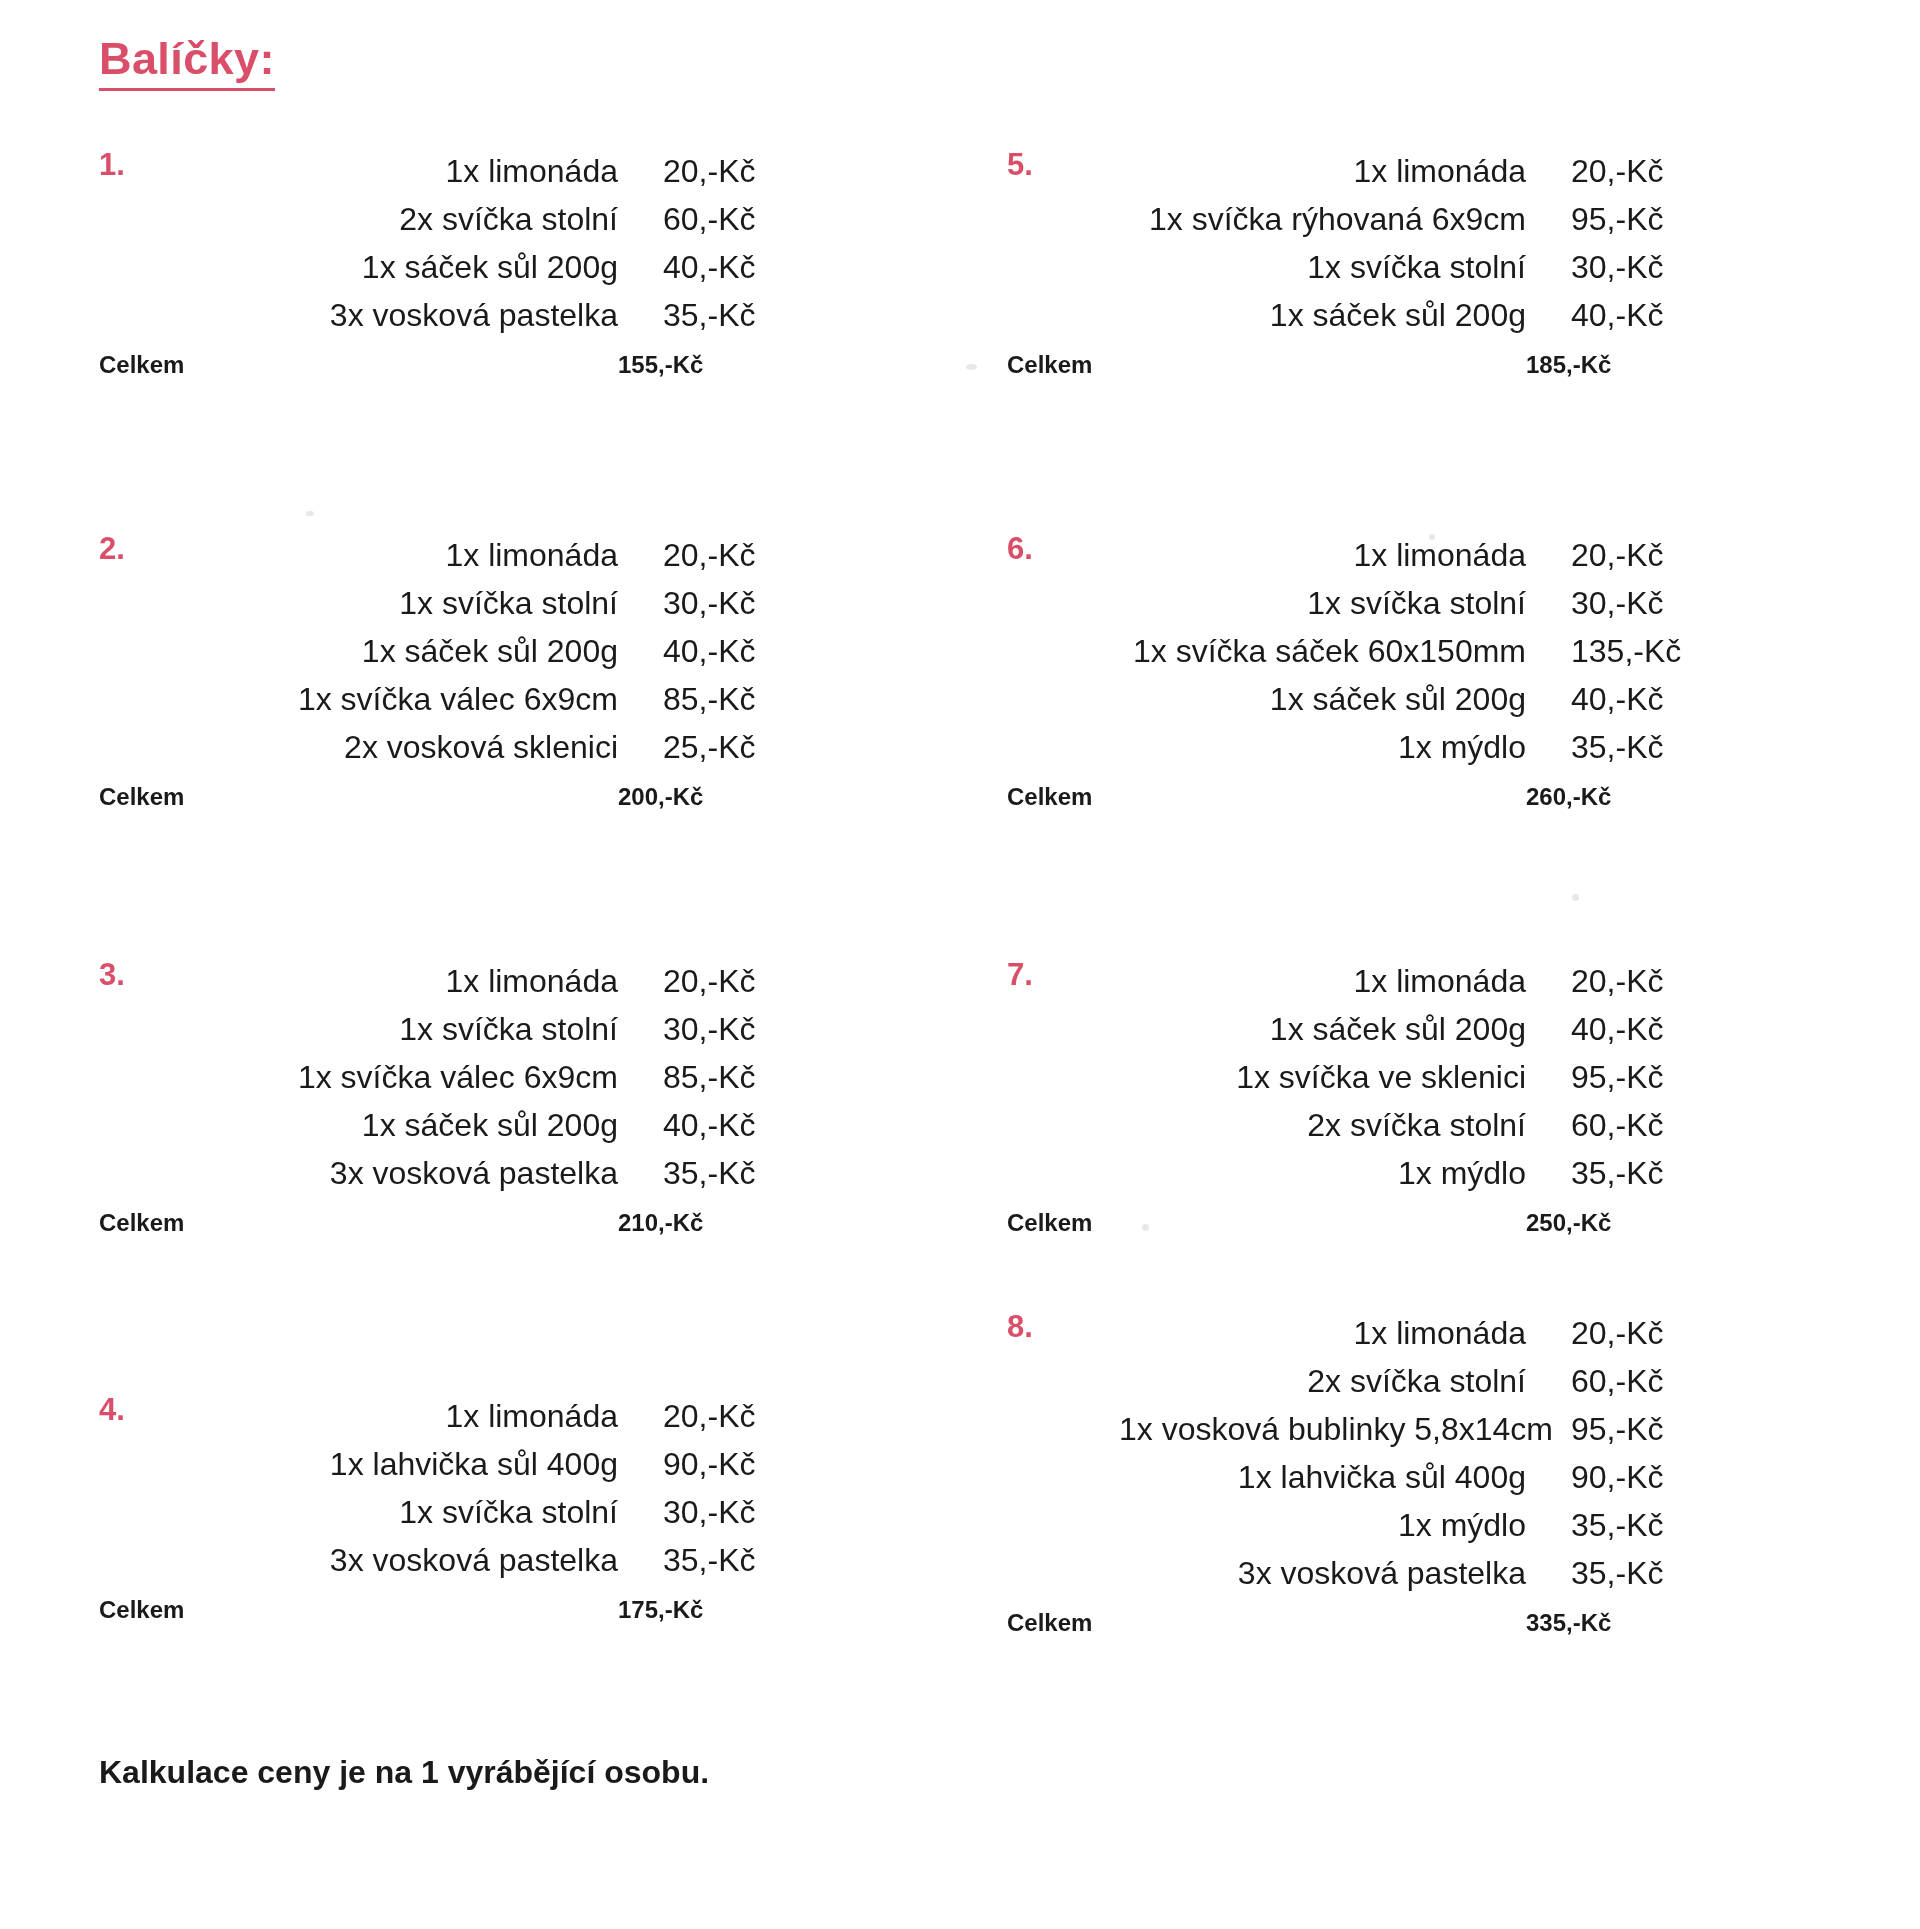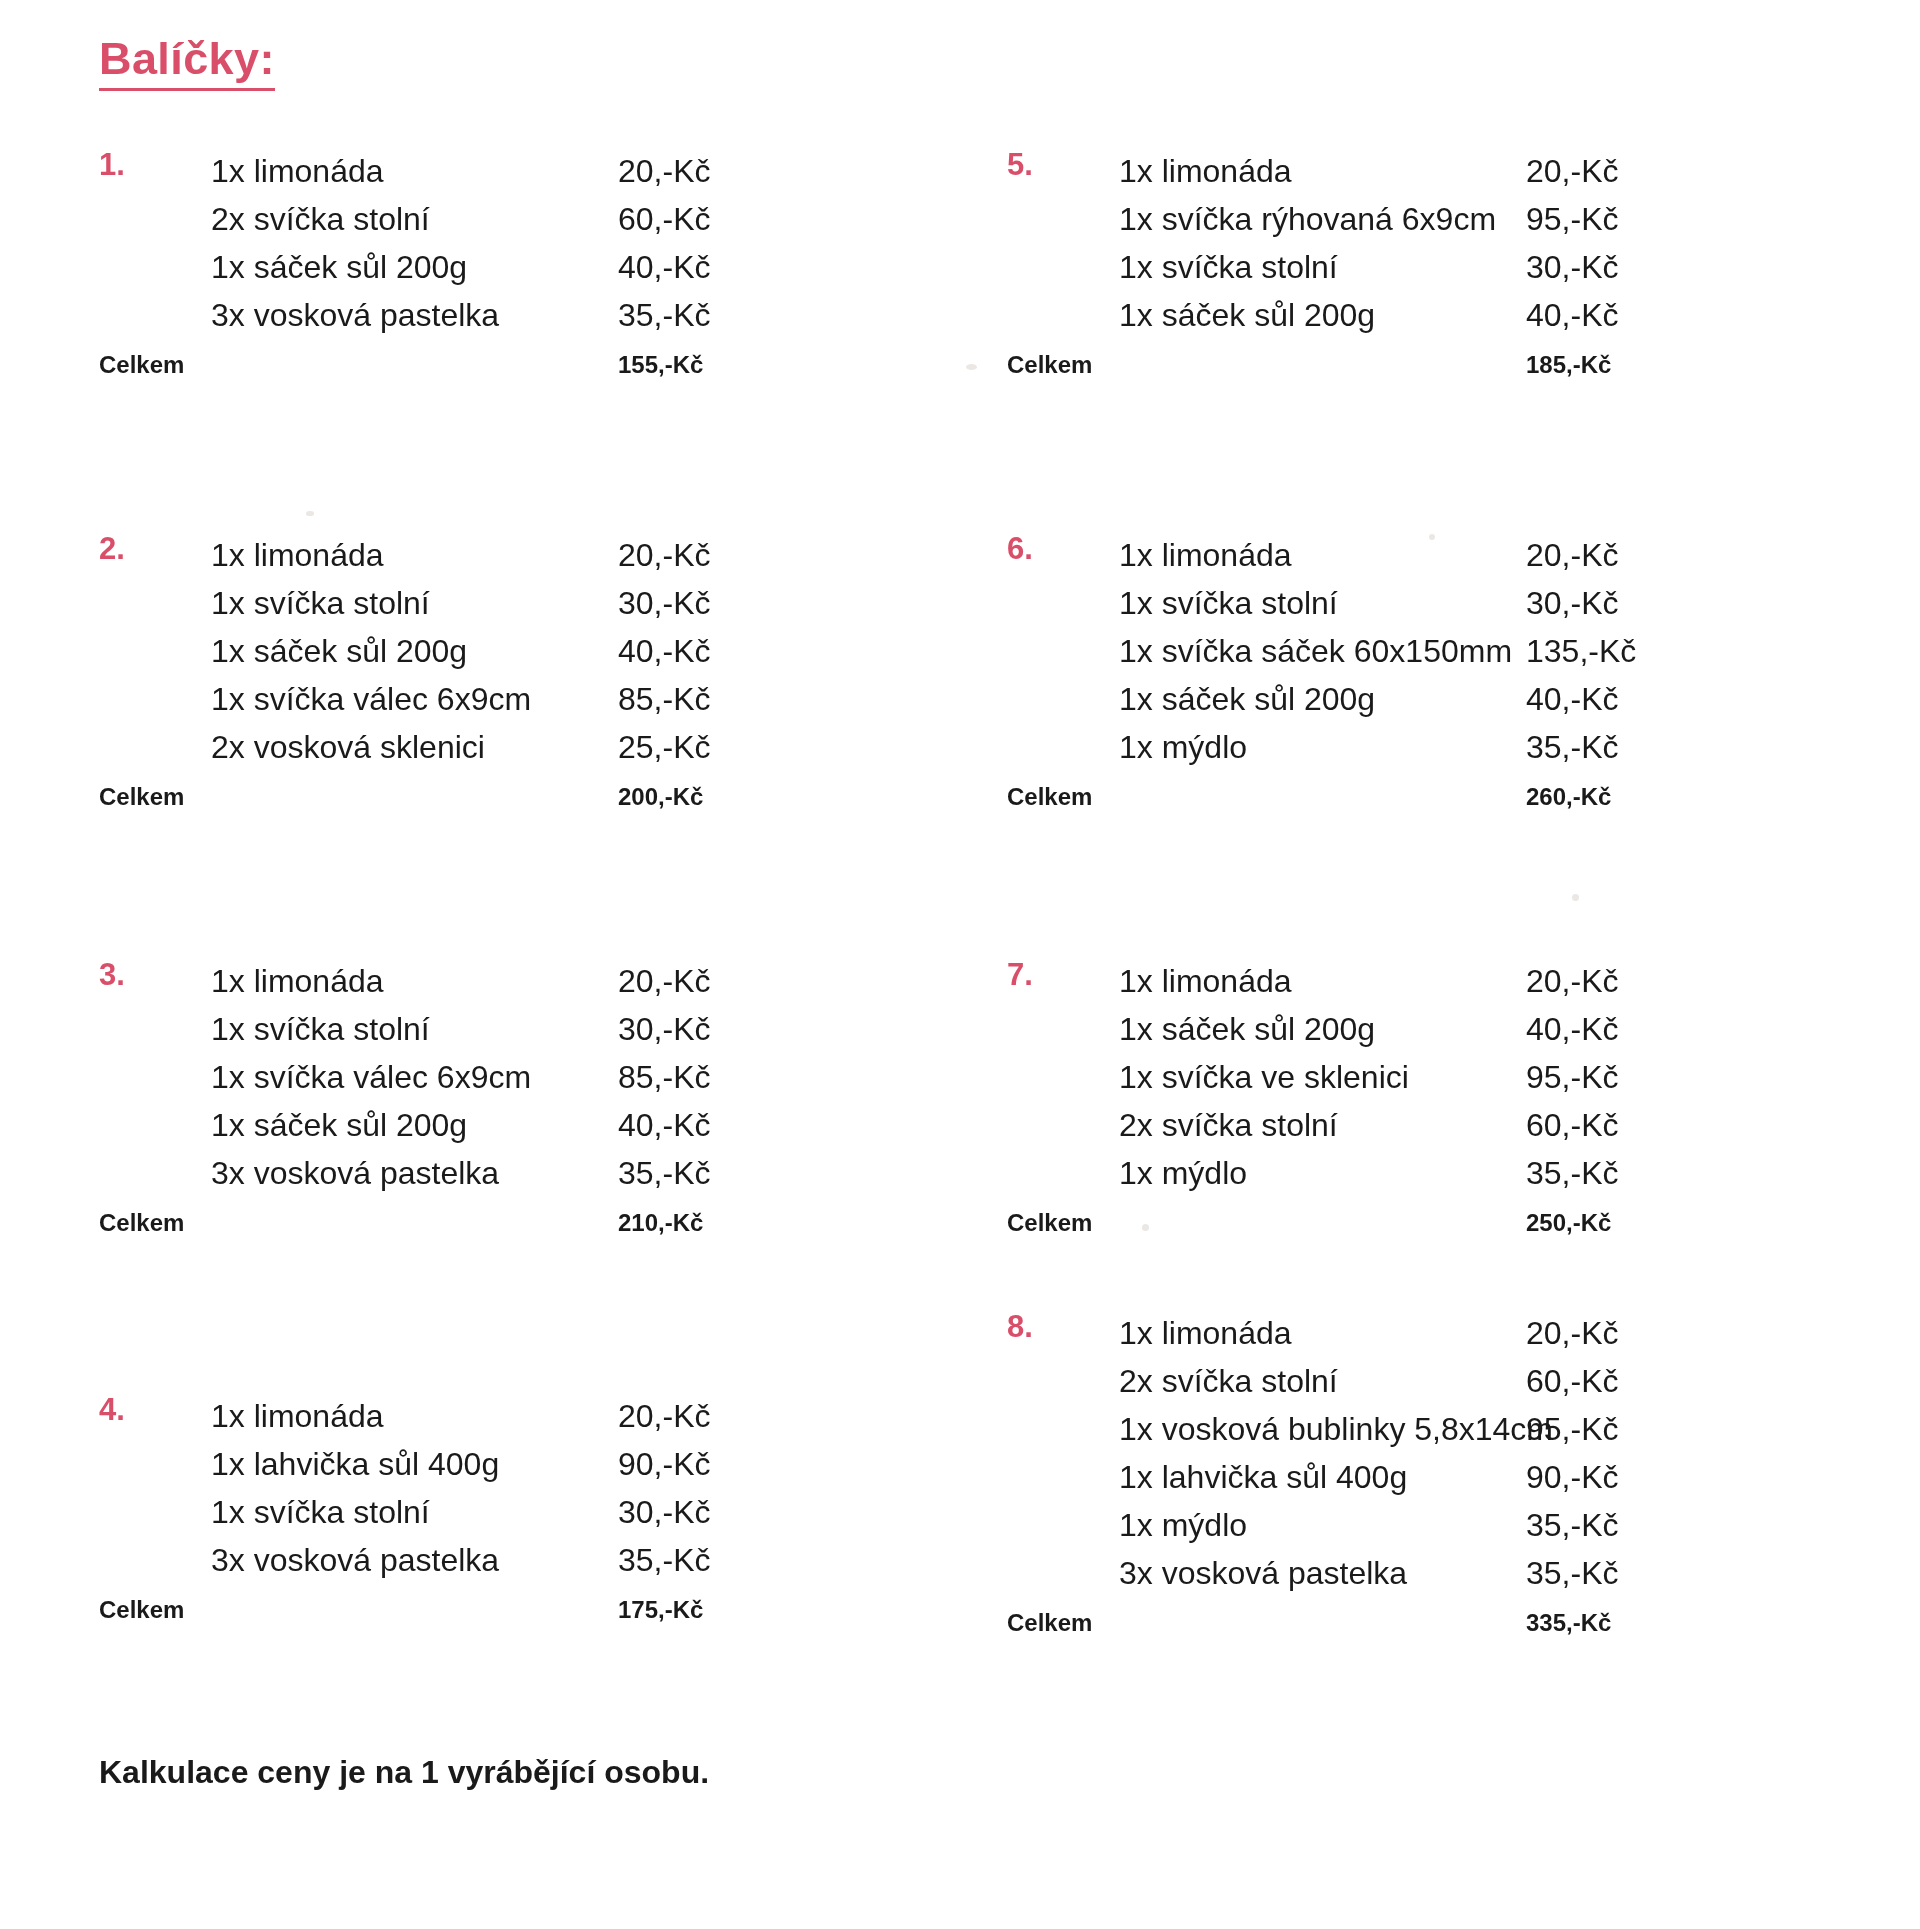--- a/index.html
+++ b/index.html
@@ -70,23 +70,25 @@
   .item {
     display: flex;
     align-items: baseline;
     font-size: 32px;
     line-height: 48px;
     white-space: nowrap;
   }
   .item-name {
     width: 407px;
     flex: 0 0 auto;
+    text-align: right;
   }
   .item-price {
     flex: 0 0 auto;
+    margin-left: 45px;
   }
 
   .total-row {
     display: flex;
     align-items: baseline;
     font-size: 24px;
     line-height: 48px;
     font-weight: bold;
     margin-top: 1.5px;
     white-space: nowrap;

